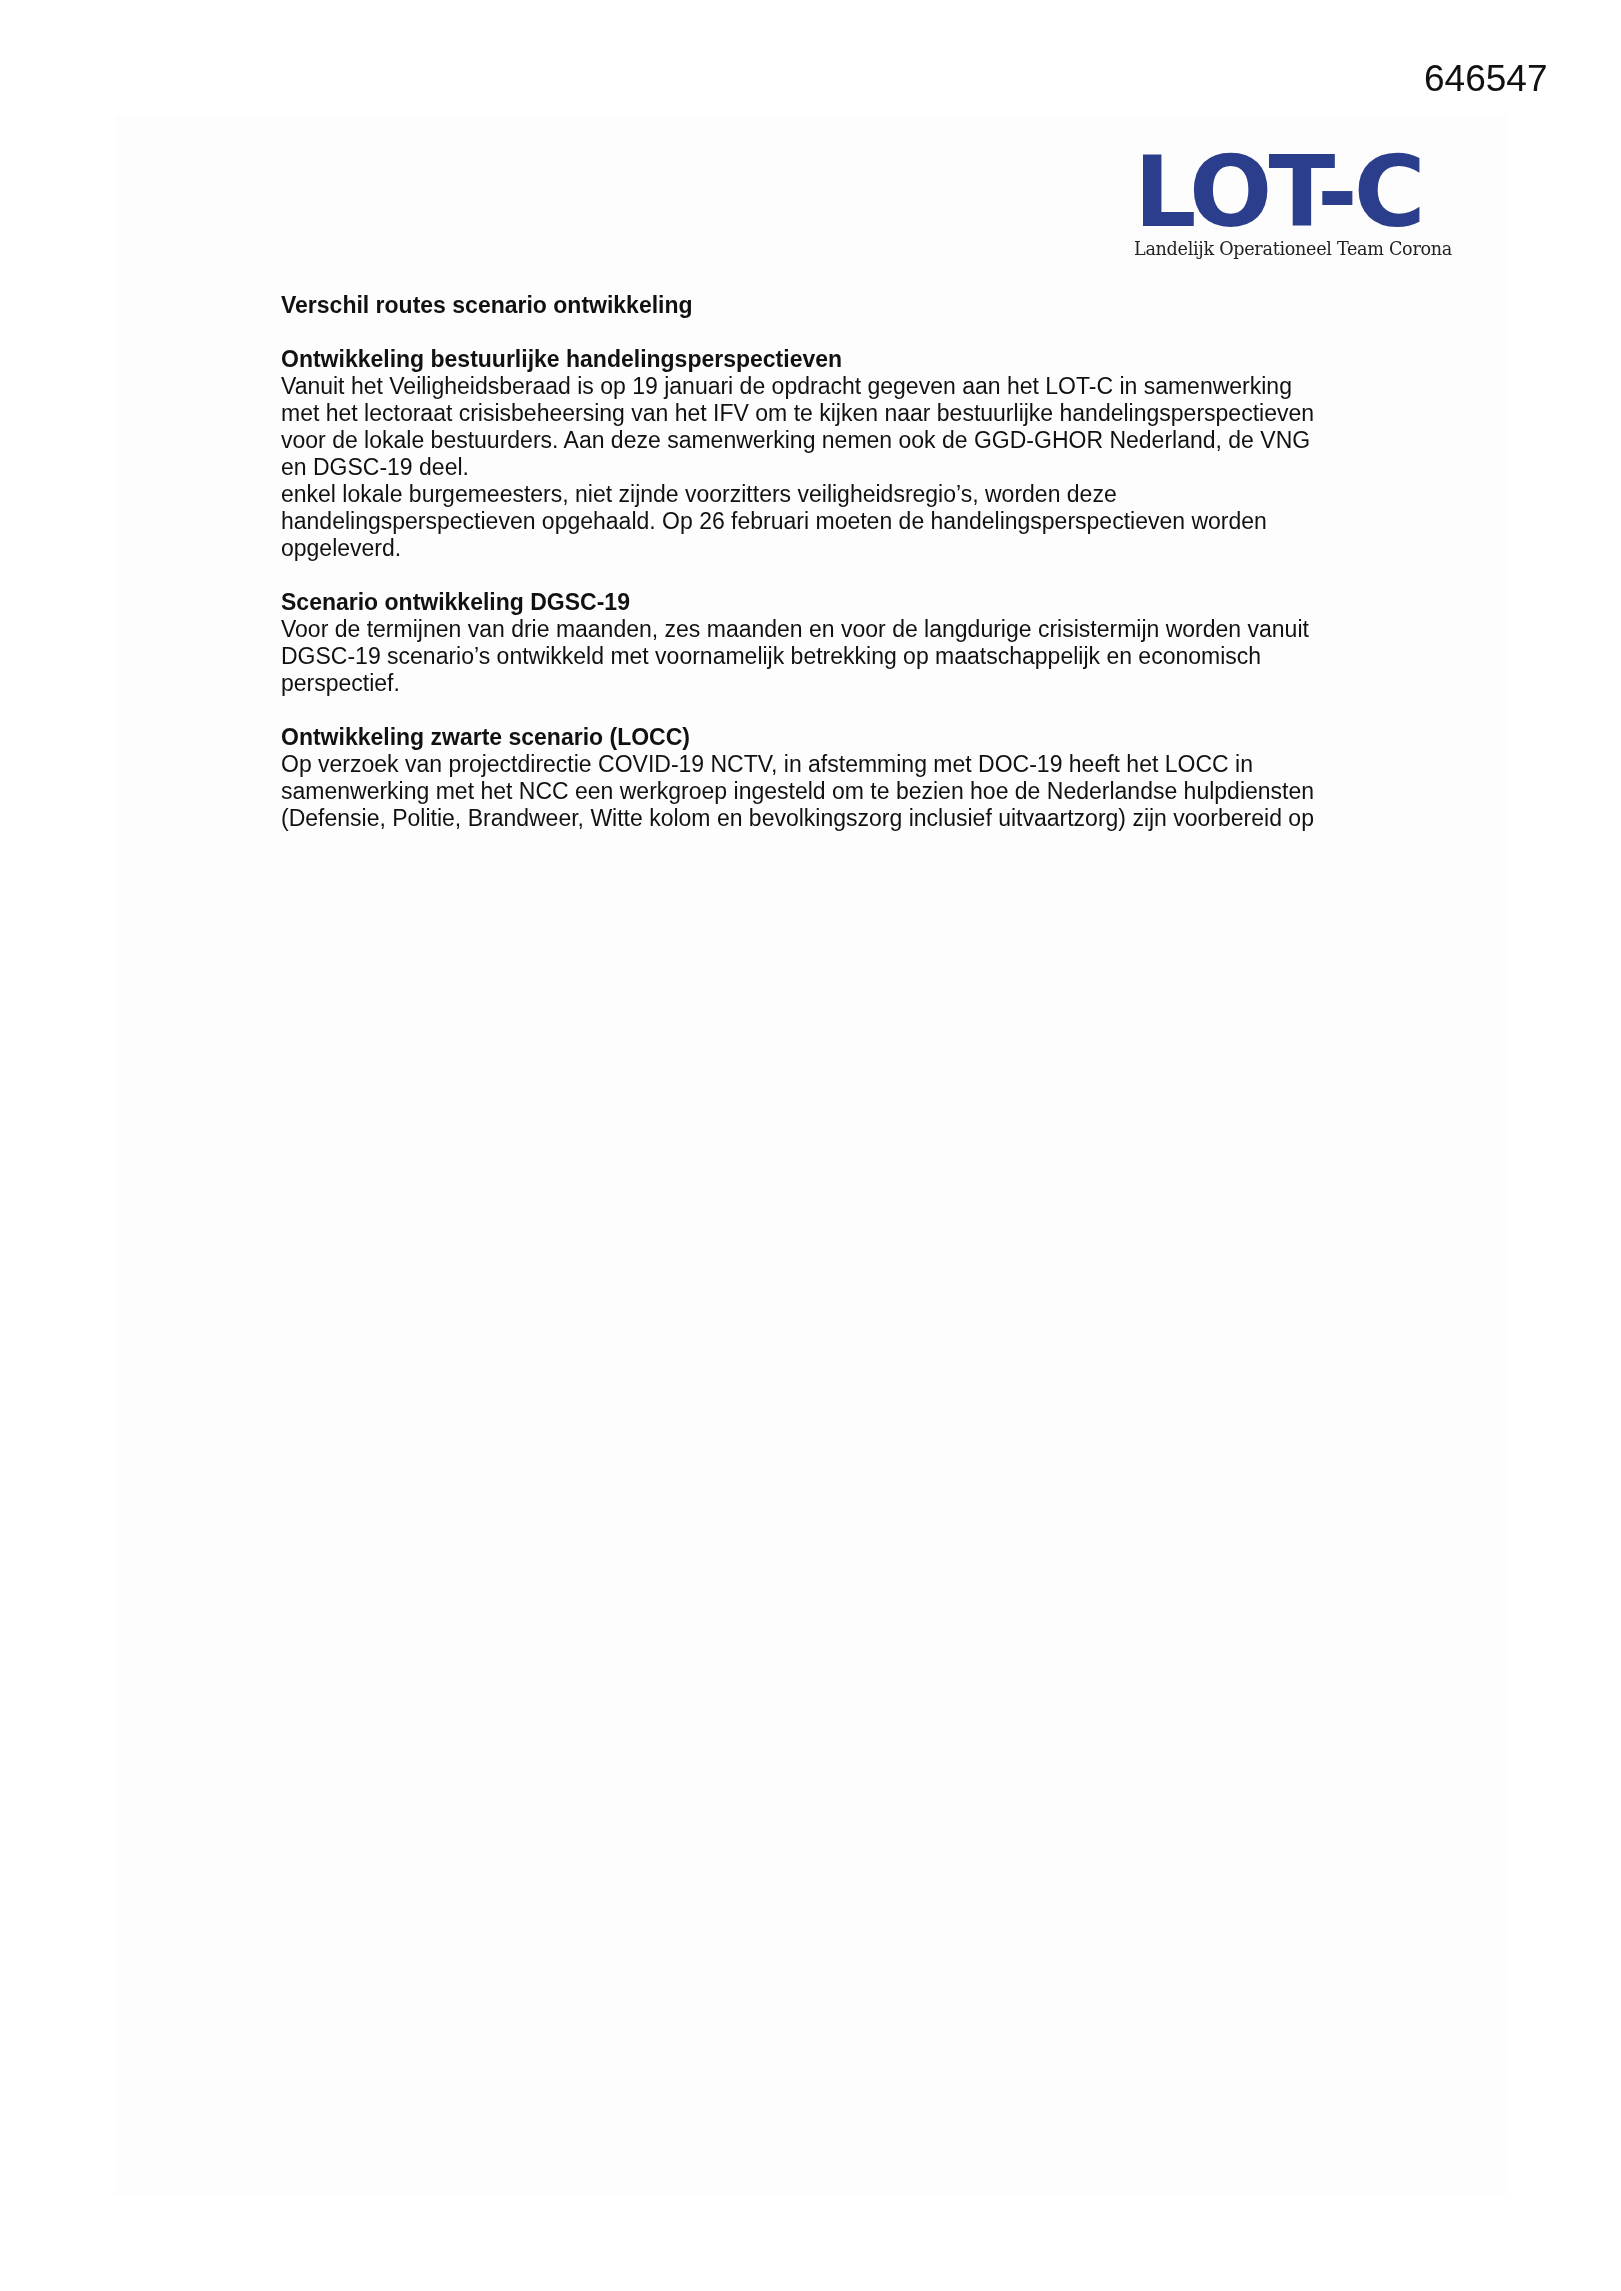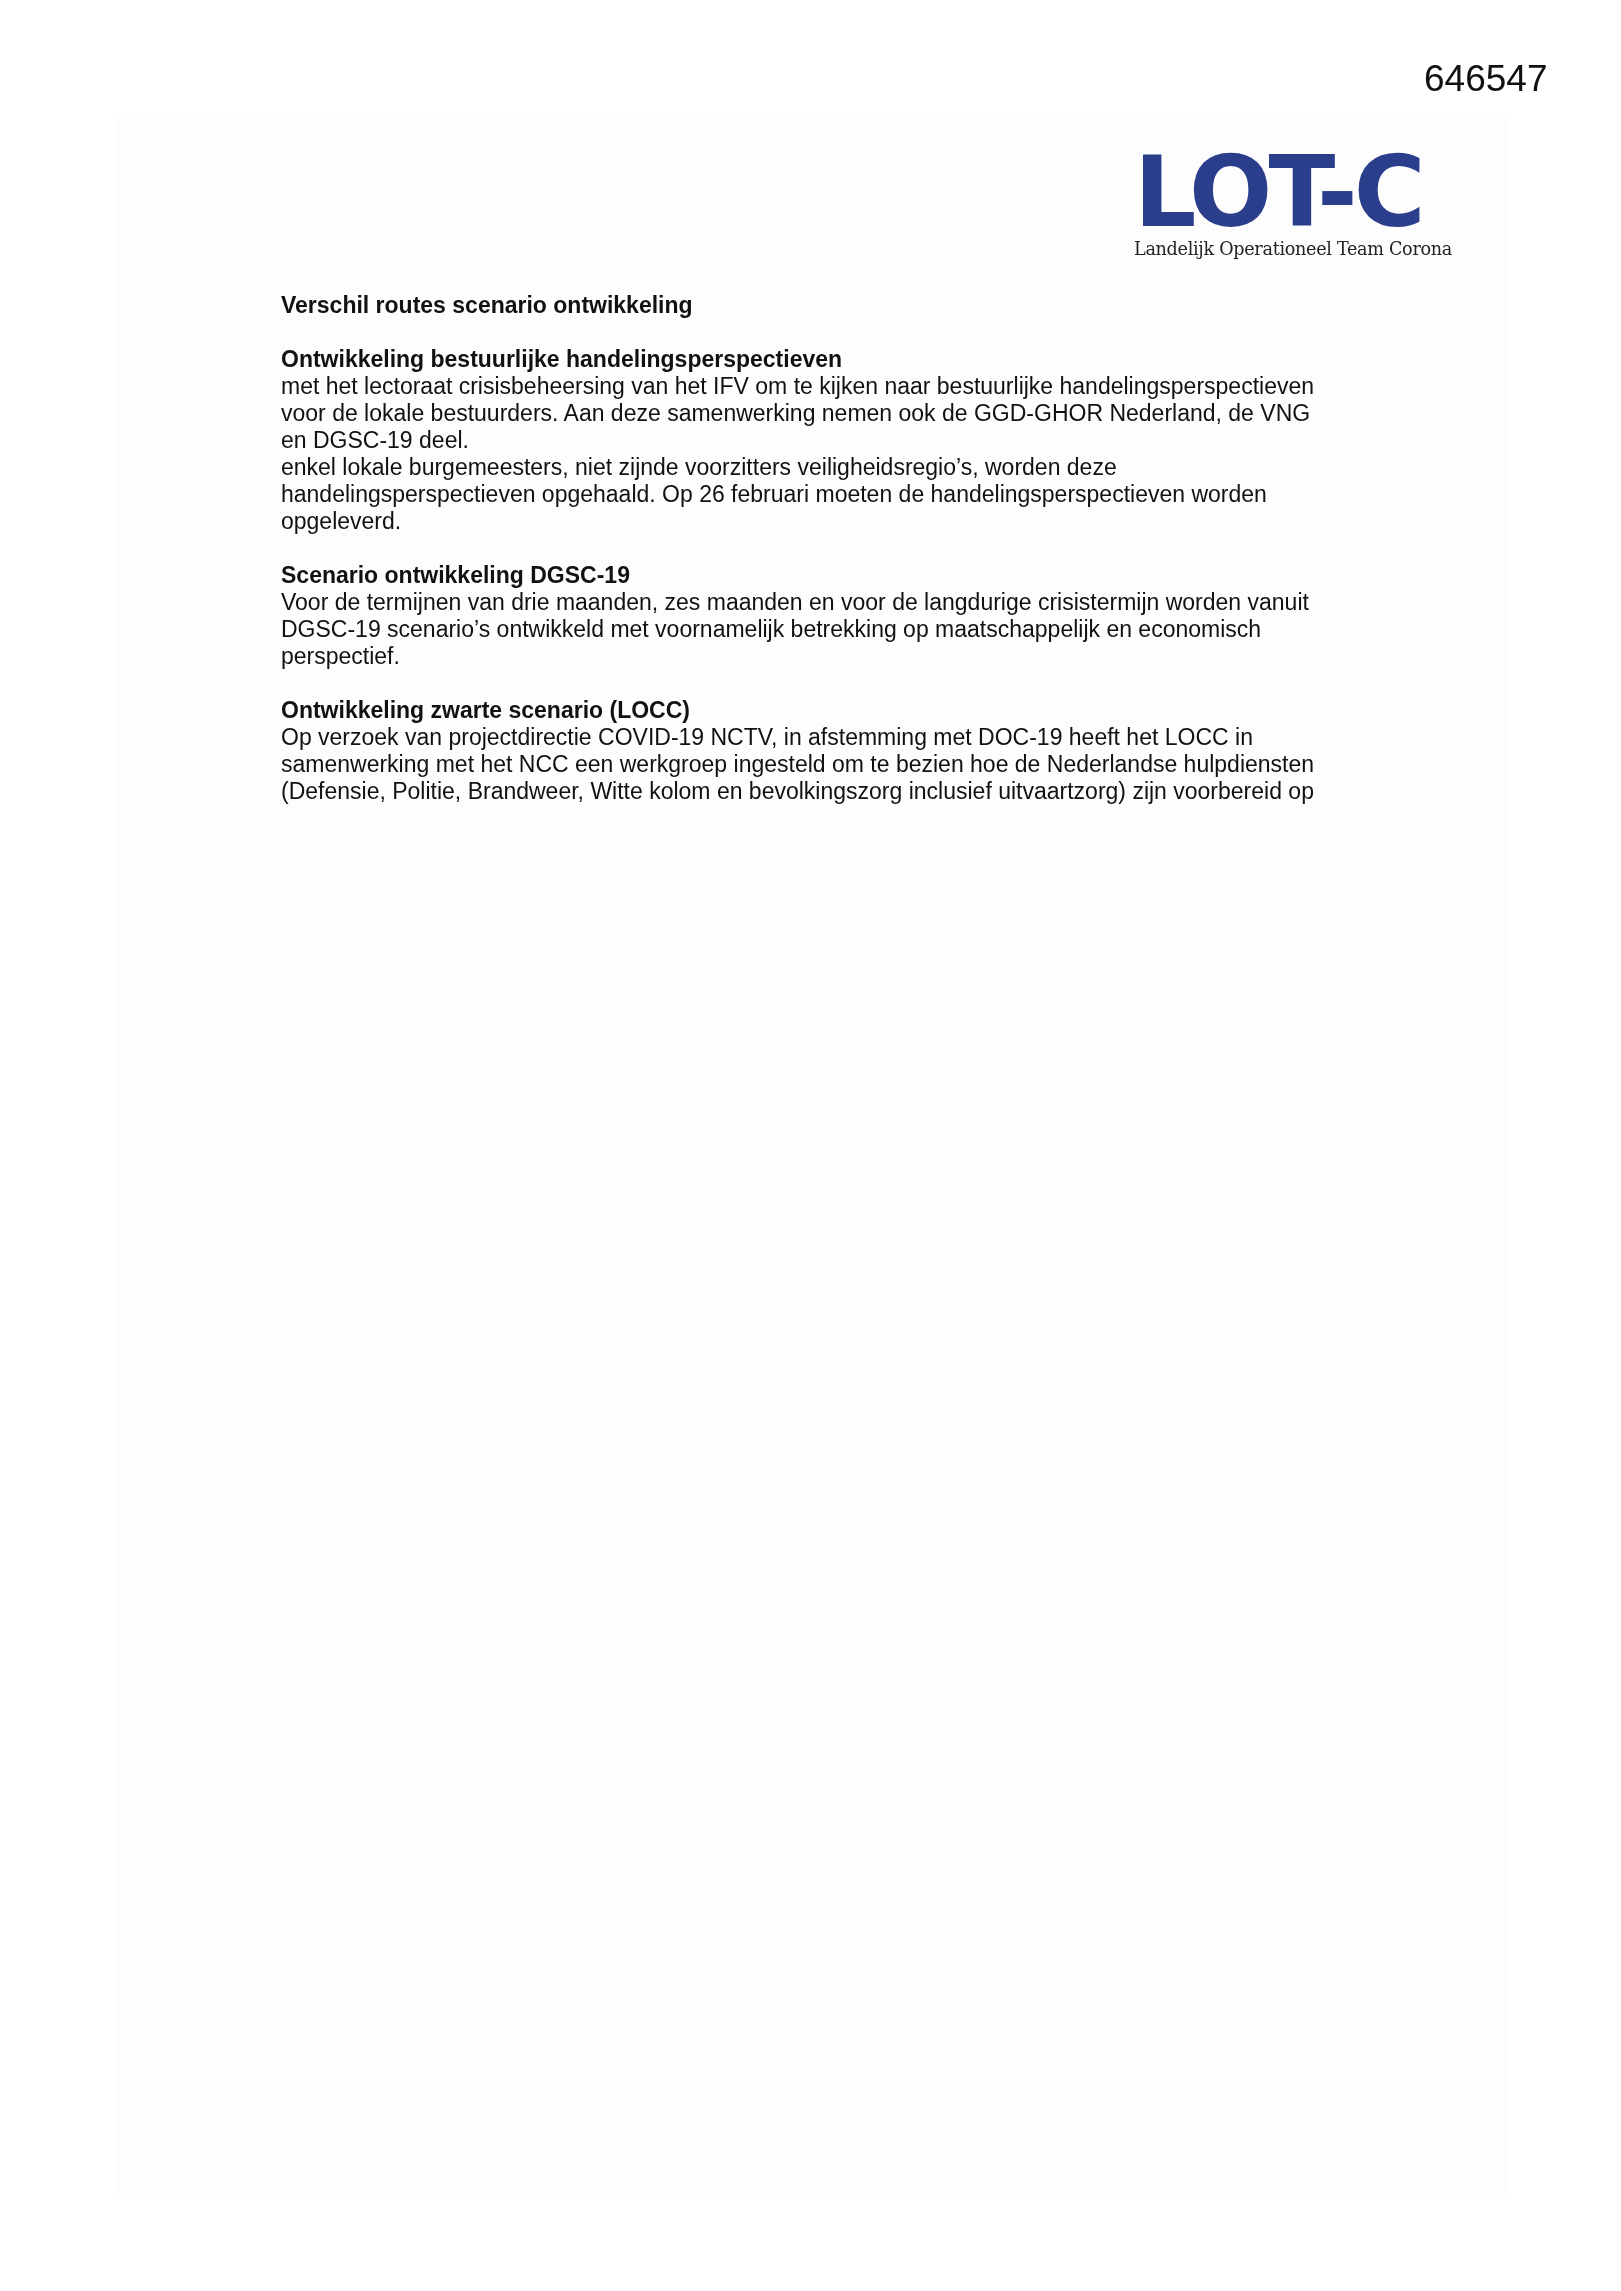--- a/index.html
+++ b/index.html
@@ -98,20 +98,21 @@
 <div class="logo">
   <div class="logo-mark">LOT-C</div>
   <div class="logo-subtitle">Landelijk Operationeel Team Corona</div>
 </div>
 
 <div class="content">
   <p class="doc-title">Verschil routes scenario ontwikkeling</p>
 
   <div class="section">
     <p class="section-heading">Ontwikkeling bestuurlijke handelingsperspectieven</p>
+    <span class="line">Vanuit het Veiligheidsberaad is op 19 januari de opdracht gegeven aan het LOT-C in samenwerking</span>
     <span class="line">met het lectoraat crisisbeheersing van het IFV om te kijken naar bestuurlijke handelingsperspectieven</span>
     <span class="line">voor de lokale bestuurders. Aan deze samenwerking nemen ook de GGD-GHOR Nederland, de VNG</span>
     <span class="line">en DGSC-19 deel.</span>
     <span class="line">enkel lokale burgemeesters, niet zijnde voorzitters veiligheidsregio’s, worden deze</span>
     <span class="line">handelingsperspectieven opgehaald. Op 26 februari moeten de handelingsperspectieven worden</span>
     <span class="line">opgeleverd.</span>
   </div>
 
   <div class="section">
     <p class="section-heading">Scenario ontwikkeling DGSC-19</p>

